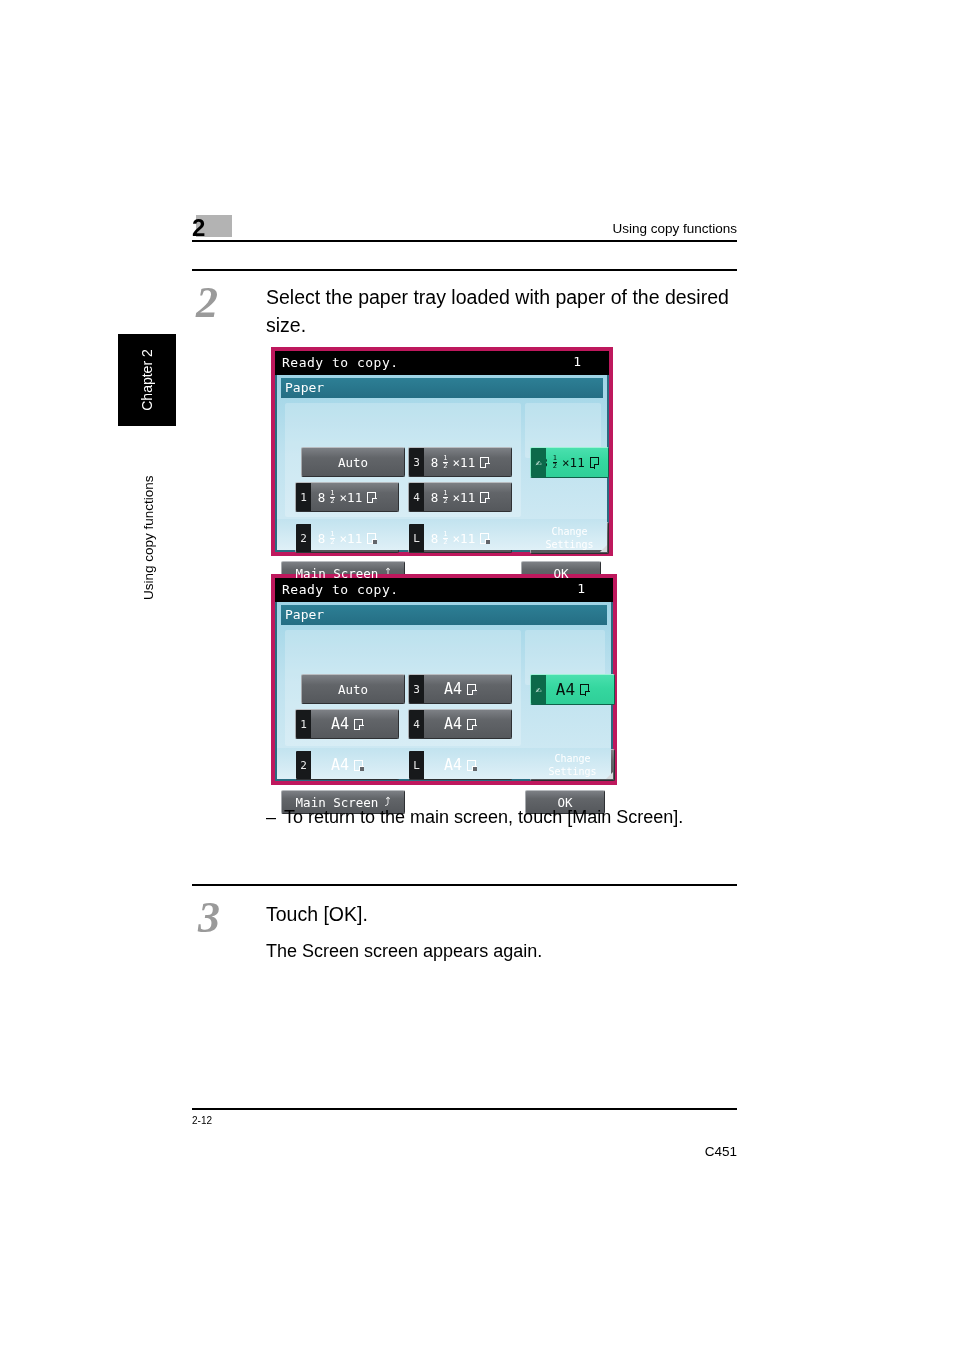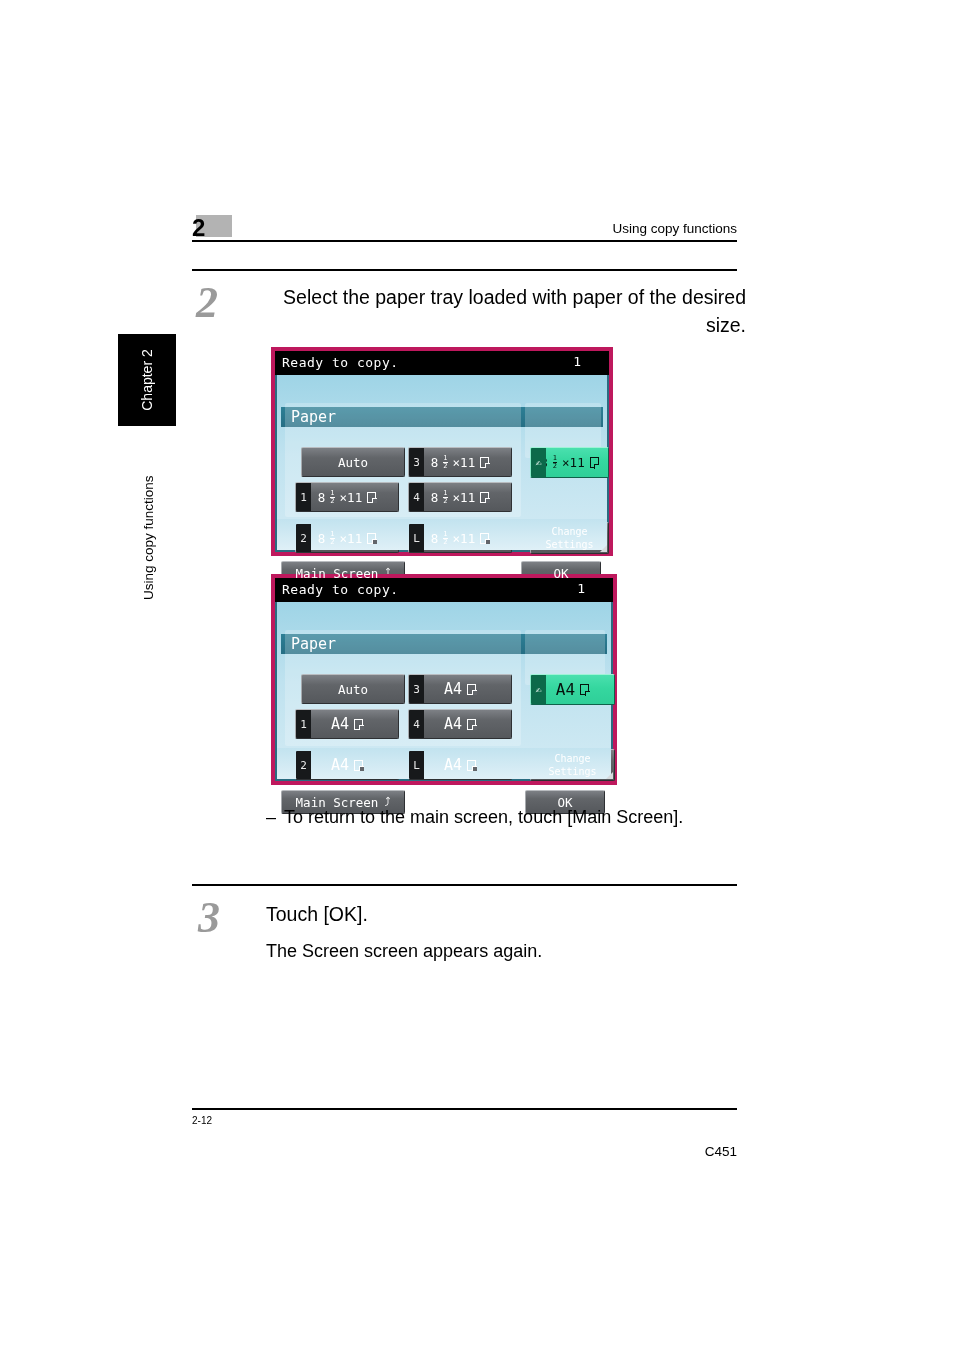--- a/index.html
+++ b/index.html
@@ -115,21 +115,21 @@
   .step-num.s2 { left: 196px; top: 281px; }
   .step-num.s3 { left: 198px; top: 896px; }
 
   .step-text {
     position: absolute;
     left: 266px;
     font-size: 19.5px;
     line-height: 28px;
     width: 480px;
   }
-  .step-text.s2 { top: 283px; text-align: right; }
+  .step-text.s2 { top: 283px; }
   .step-text.s3 { top: 900px; }
 
   .sub-note {
     position: absolute;
     left: 266px;
     top: 804px;
     width: 430px;
     font-size: 18px;
     line-height: 27px;
   }
@@ -216,25 +216,24 @@
   }
 
   .section-bar {
     position: absolute;
     left: 4px;
     top: 3px;
     right: 4px;
     height: 20px;
     background: linear-gradient(180deg, #2d7f95 0%, #256e84 100%);
     color: #ffffff;
-    font-size: 15px;
+    font-size: 13px;
     line-height: 20px;
-    padding-left: 10px;
+    padding-left: 4px;
     box-sizing: border-box;
-    margin-top: 29px;
   }
 
   
   .group-panel {
     position: absolute;
     left: 8px;
     top: 28px;
     width: 236px;
     bottom: 33px;
     background: rgba(255,255,255,0.22);

